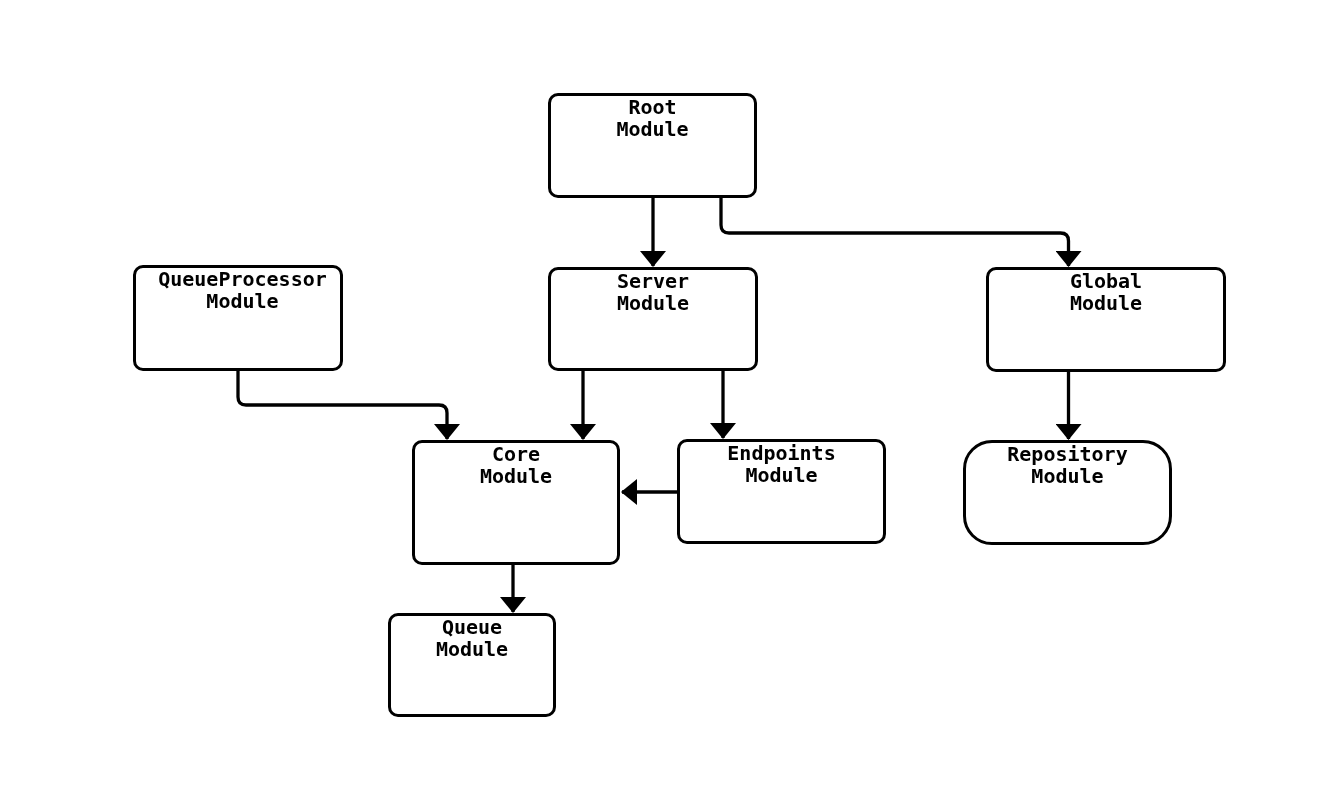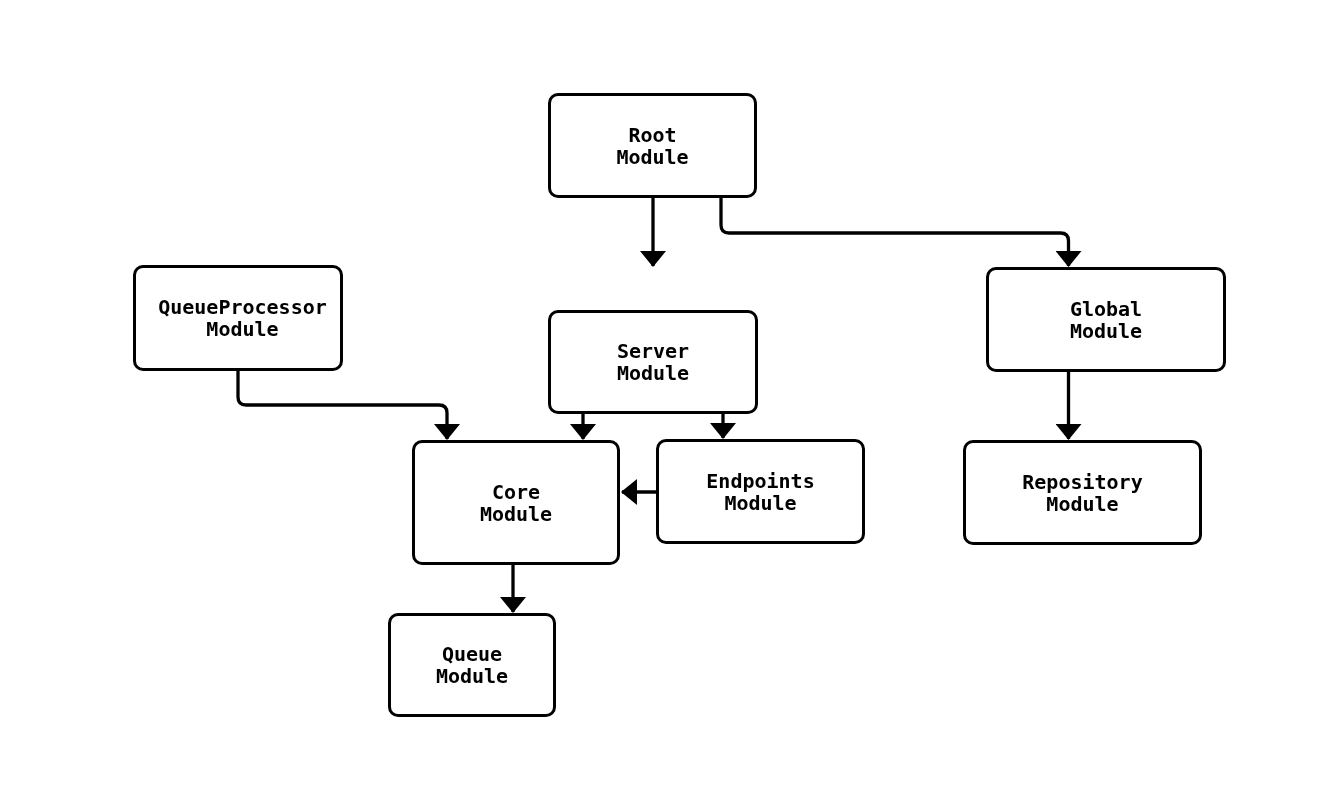--- a/index.html
+++ b/index.html
@@ -27,39 +27,38 @@
     stroke: var(--stroke);
     stroke-width: 3.3;
   }
   .node {
     position: absolute;
     box-sizing: border-box;
     background: var(--node-fill);
     border: 3.3px solid var(--stroke);
     border-radius: 10px;
     display: flex;
-    align-items: center;
     justify-content: center;
   }
   .node-label {
     font-size: 20px;
     line-height: 22px;
     font-weight: bold;
     color: var(--text);
     text-align: center;
     white-space: pre-line;
   }
   
   .n-root        { left: 548px; top:  93px; width: 209px; height: 105px; }
   .n-qproc       { left: 133px; top: 265px; width: 210px; height: 106px; padding-left: 9px; }
-  .n-server      { left: 548px; top: 267px; width: 210px; height: 104px; margin-top: 43px; }
+  .n-server      { left: 548px; top: 267px; width: 210px; height: 104px; }
   .n-global      { left: 986px; top: 267px; width: 240px; height: 105px; }
   .n-core        { left: 412px; top: 440px; width: 208px; height: 125px; }
-  .n-endpoints   { left: 656px; top: 439px; width: 209px; height: 105px; }
-  .n-repository  { left: 963px; top: 440px; width: 239px; height: 105px; }
+  .n-endpoints   { left: 677px; top: 439px; width: 209px; height: 105px; }
+  .n-repository  { left: 963px; top: 440px; width: 209px; height: 105px; border-radius: 29px; }
   .n-queue       { left: 388px; top: 613px; width: 168px; height: 104px; }
 </style>
 </head>
 <body>
 
 <div class="canvas">
 
   <svg class="edges-layer" viewBox="0 0 1337 809" xmlns="http://www.w3.org/2000/svg">
     <defs>
       <marker id="arrow" viewBox="0 0 16 26" refX="15" refY="13" markerWidth="16" markerHeight="26" markerUnits="userSpaceOnUse" orient="auto">

